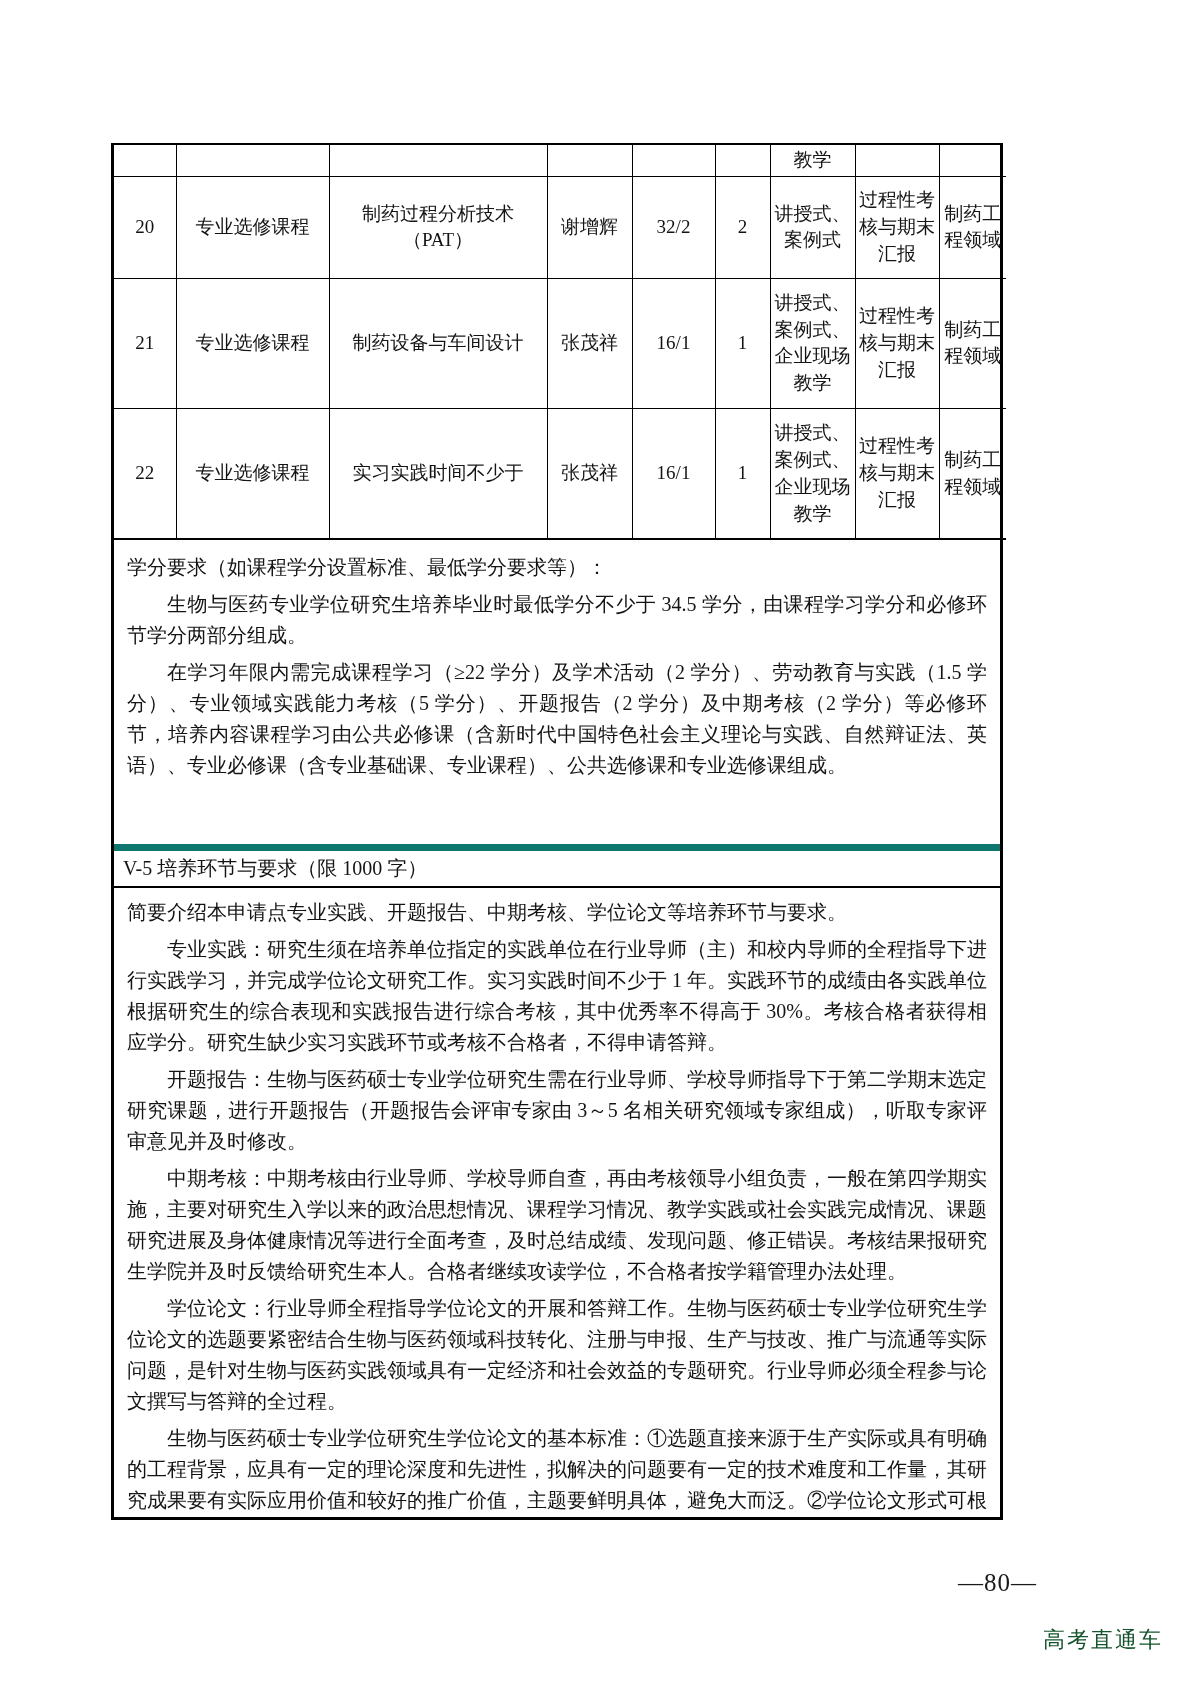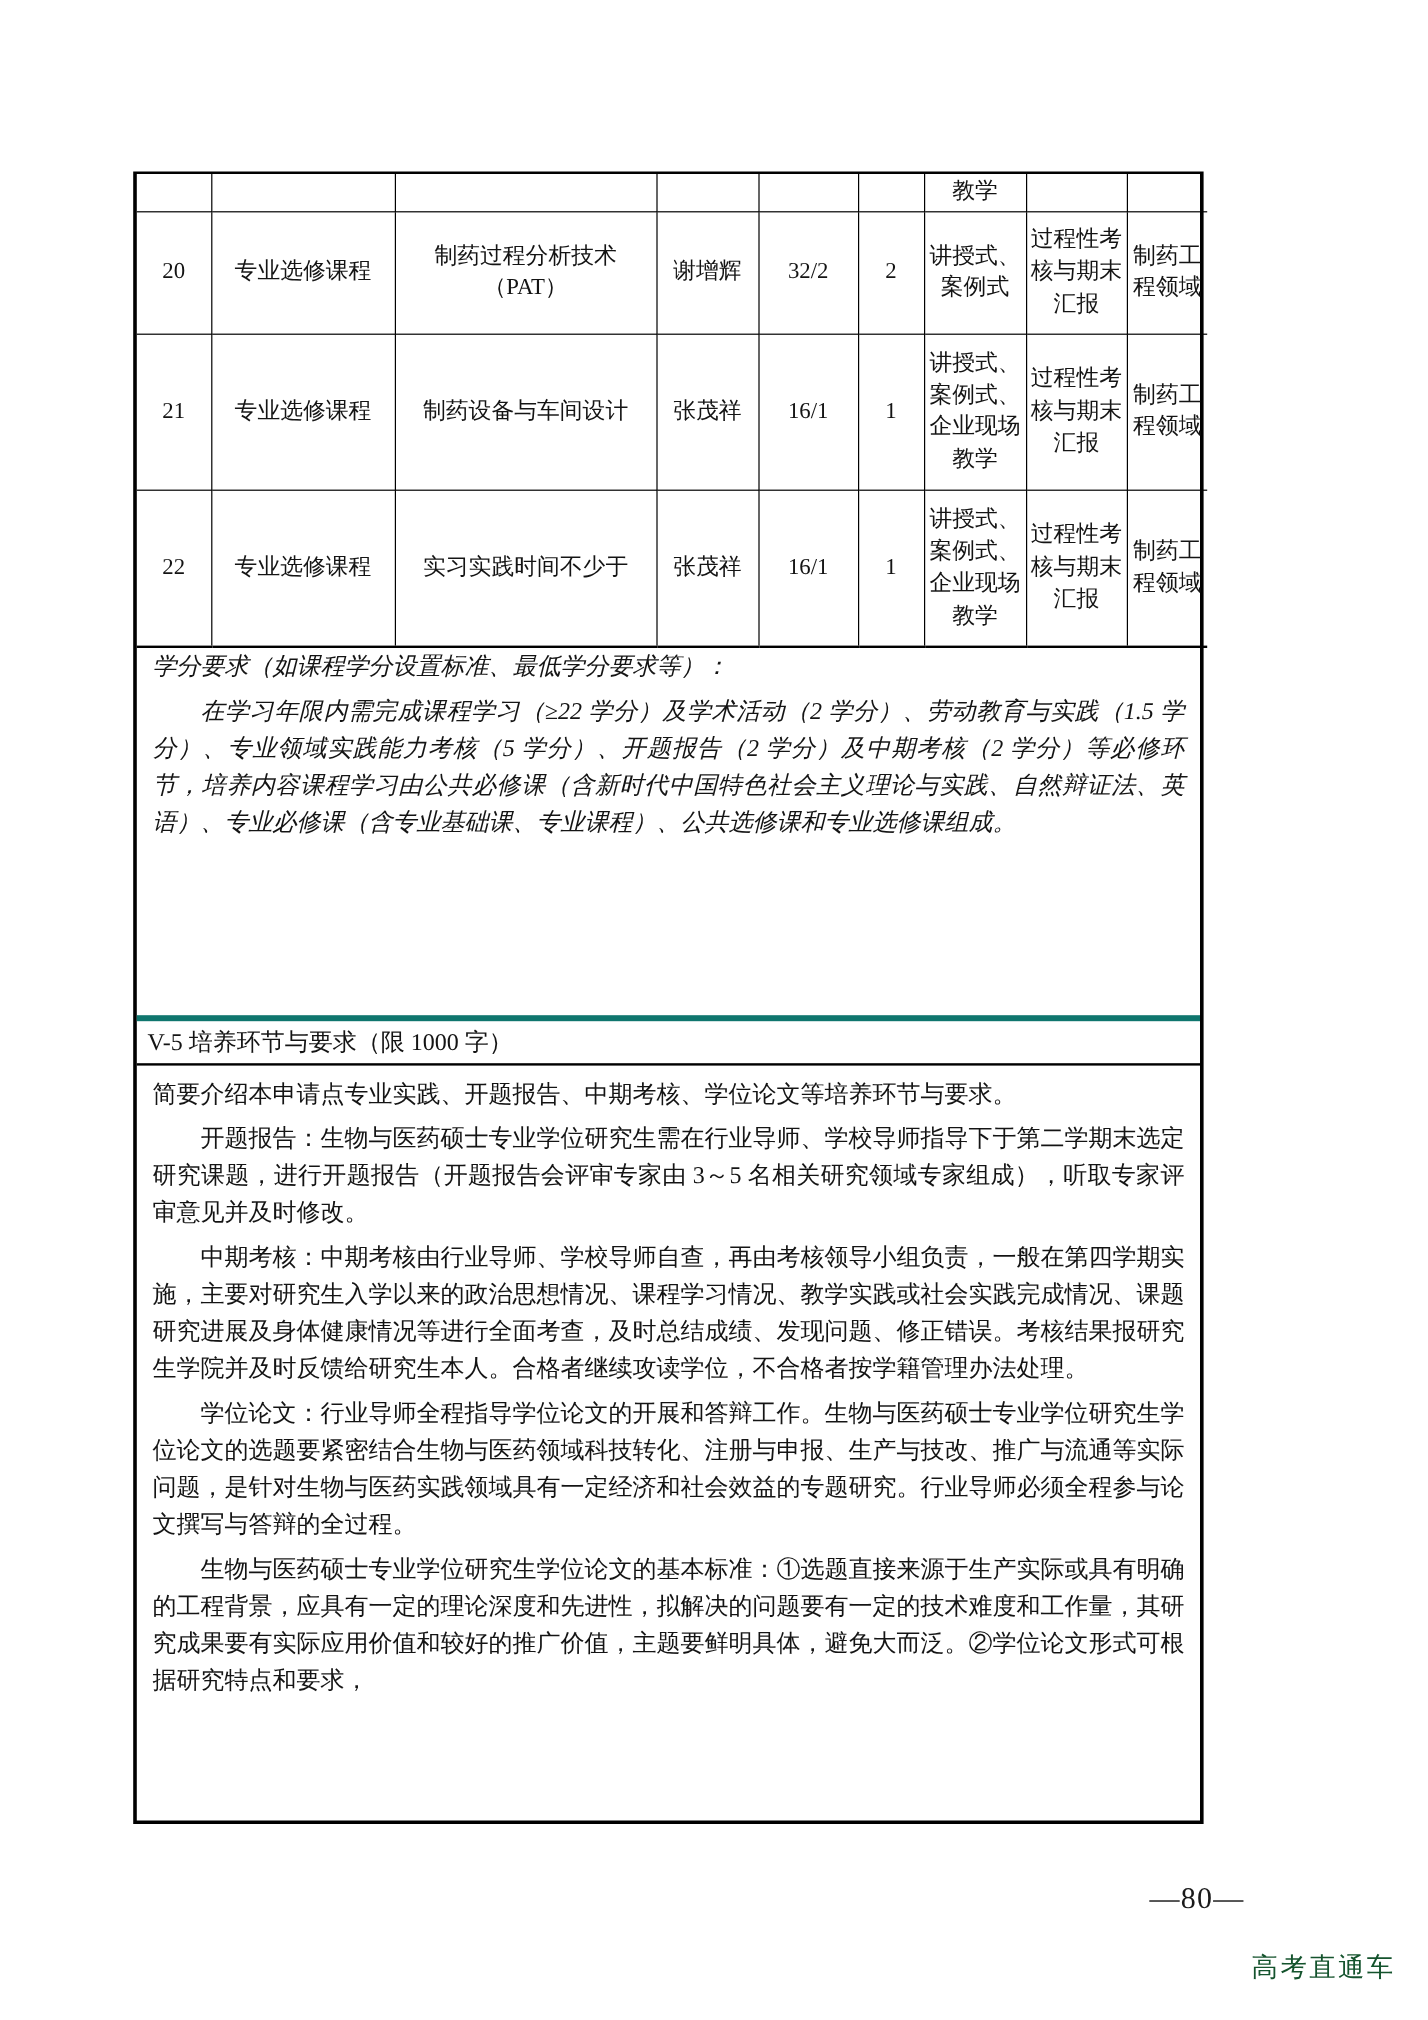--- a/index.html
+++ b/index.html
@@ -43,24 +43,23 @@
   table.courses tr.r22 td { border-bottom-width: 2px; }
   tr.carry { height: 30px; }
   tr.r20 { height: 102px; }
   tr.r21 { height: 130px; }
   tr.r22 { height: 131px; }
   .prewrap { white-space: pre-line; }
 
   .credit {
     height: 311px;
     box-sizing: border-box;
-    padding: 1px 13px 0 13px;
-    border-bottom: 5px solid #0f766e;
+    padding: 12px 13px 0 13px;
+    border-bottom: 7px solid #0f766e;
     overflow: hidden;
-    font-style: italic;
   }
   .v5head {
     height: 37px;
     box-sizing: border-box;
     border-bottom: 2px solid #000;
     display: flex;
     align-items: center;
     padding: 0 9px;
     font-size: 20px;
     font-weight: normal;
@@ -161,29 +160,31 @@
         <td>1</td>
         <td>讲授式、案例式、企业现场教学</td>
         <td>过程性考核与期末汇报</td>
         <td>制药工程领域</td>
       </tr>
     </tbody>
       </table>
 
     <div class="credit">
       <p class="para">学分要求（如课程学分设置标准、最低学分要求等）：</p>
+      <p class="para indent">生物与医药专业学位研究生培养毕业时最低学分不少于 34.5 学分，由课程学习学分和必修环节学分两部分组成。</p>
       <p class="para indent">在学习年限内需完成课程学习（≥22 学分）及学术活动（2 学分）、劳动教育与实践（1.5 学分）、专业领域实践能力考核（5 学分）、开题报告（2 学分）及中期考核（2 学分）等必修环节，培养内容课程学习由公共必修课（含新时代中国特色社会主义理论与实践、自然辩证法、英语）、专业必修课（含专业基础课、专业课程）、公共选修课和专业选修课组成。</p>
     </div>
 
     <div class="v5head">
       <span>V-5 培养环节与要求（限 1000 字）</span>
     </div>
 
     <div class="v5body">
       <p class="para">简要介绍本申请点专业实践、开题报告、中期考核、学位论文等培养环节与要求。</p>
+      <p class="para indent">专业实践：研究生须在培养单位指定的实践单位在行业导师（主）和校内导师的全程指导下进行实践学习，并完成学位论文研究工作。实习实践时间不少于 1 年。实践环节的成绩由各实践单位根据研究生的综合表现和实践报告进行综合考核，其中优秀率不得高于 30%。考核合格者获得相应学分。研究生缺少实习实践环节或考核不合格者，不得申请答辩。</p>
       <p class="para indent">开题报告：生物与医药硕士专业学位研究生需在行业导师、学校导师指导下于第二学期末选定研究课题，进行开题报告（开题报告会评审专家由 3～5 名相关研究领域专家组成），听取专家评审意见并及时修改。</p>
       <p class="para indent">中期考核：中期考核由行业导师、学校导师自查，再由考核领导小组负责，一般在第四学期实施，主要对研究生入学以来的政治思想情况、课程学习情况、教学实践或社会实践完成情况、课题研究进展及身体健康情况等进行全面考查，及时总结成绩、发现问题、修正错误。考核结果报研究生学院并及时反馈给研究生本人。合格者继续攻读学位，不合格者按学籍管理办法处理。</p>
       <p class="para indent">学位论文：行业导师全程指导学位论文的开展和答辩工作。生物与医药硕士专业学位研究生学位论文的选题要紧密结合生物与医药领域科技转化、注册与申报、生产与技改、推广与流通等实际问题，是针对生物与医药实践领域具有一定经济和社会效益的专题研究。行业导师必须全程参与论文撰写与答辩的全过程。</p>
       <p class="para indent">生物与医药硕士专业学位研究生学位论文的基本标准：①选题直接来源于生产实际或具有明确的工程背景，应具有一定的理论深度和先进性，拟解决的问题要有一定的技术难度和工作量，其研究成果要有实际应用价值和较好的推广价值，主题要鲜明具体，避免大而泛。②学位论文形式可根据研究特点和要求，</p>
     </div>
 
   </div>
 
   <div class="pagenum">—80—</div>
   <div class="watermark">高考直通车</div>

